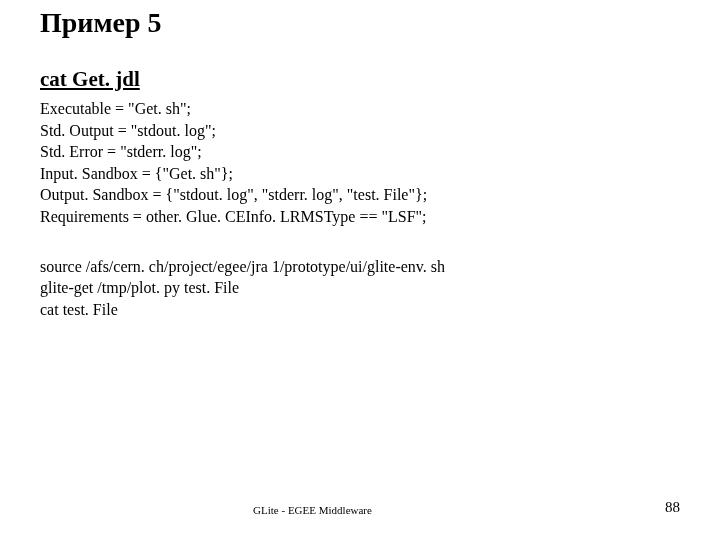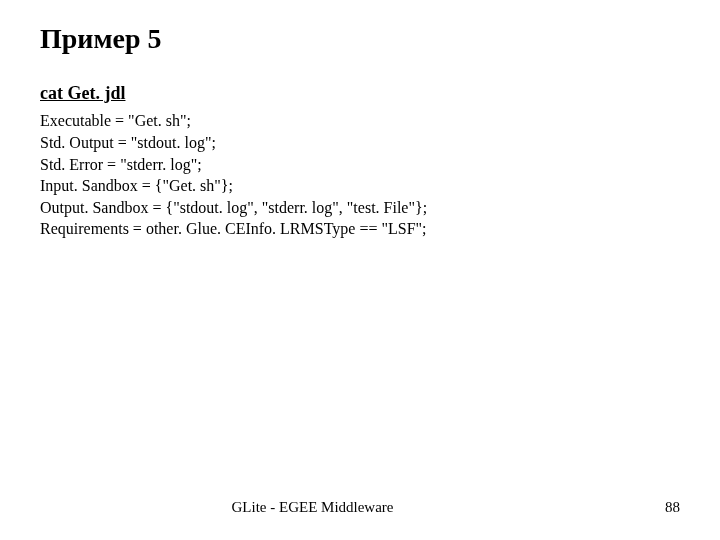--- a/index.html
+++ b/index.html
@@ -9,48 +9,48 @@
     height: 540px;
     font-family: "Times New Roman", Times, serif;
     background: #fff;
     color: #000;
   }
   .page {
     position: relative;
     width: 720px;
     height: 540px;
     box-sizing: border-box;
-    padding: 24px 40px 0 40px;
+    padding: 8px 40px 0 40px;
   }
   .title {
     font-size: 28px;
     font-weight: bold;
     margin: 0 0 28px 0;
     line-height: 1.1;
   }
   .subhead {
-    font-size: 18px;
+    font-size: 21px;
     font-weight: bold;
     text-decoration: underline;
     margin: 0 0 6px 0;
     line-height: 1.2;
   }
   .block {
     font-size: 16px;
     line-height: 1.35;
     margin-bottom: 28px;
     white-space: pre-line;
   }
   .footer-center {
     position: absolute;
     bottom: 24px;
     left: 0;
     width: 625px;
     text-align: center;
-    font-size: 15px;
+    font-size: 11px;
   }
   .footer-right {
     position: absolute;
     bottom: 24px;
     right: 40px;
     font-size: 15px;
   }
 </style>
 </head>
 <body>
@@ -60,17 +60,20 @@
   <h1 class="title">Пример 5</h1>
 
   <div class="subhead">cat Get. jdl</div>
   <div class="block">Executable = "Get. sh";
 Std. Output = "stdout. log";
 Std. Error = "stderr. log";
 Input. Sandbox = {"Get. sh"};
 Output. Sandbox = {"stdout. log", "stderr. log", "test. File"};
 Requirements = other. Glue. CEInfo. LRMSType == "LSF";</div>
 
+  <div class="block">source /afs/cern. ch/project/egee/jra 1/prototype/ui/glite-env. sh
+glite-get /tmp/plot. py test. File
+cat test. File</div>
 
   <div class="footer-center">GLite - EGEE Middleware</div>
   <div class="footer-right">88</div>
 
 </div>
 
 </body></html>

